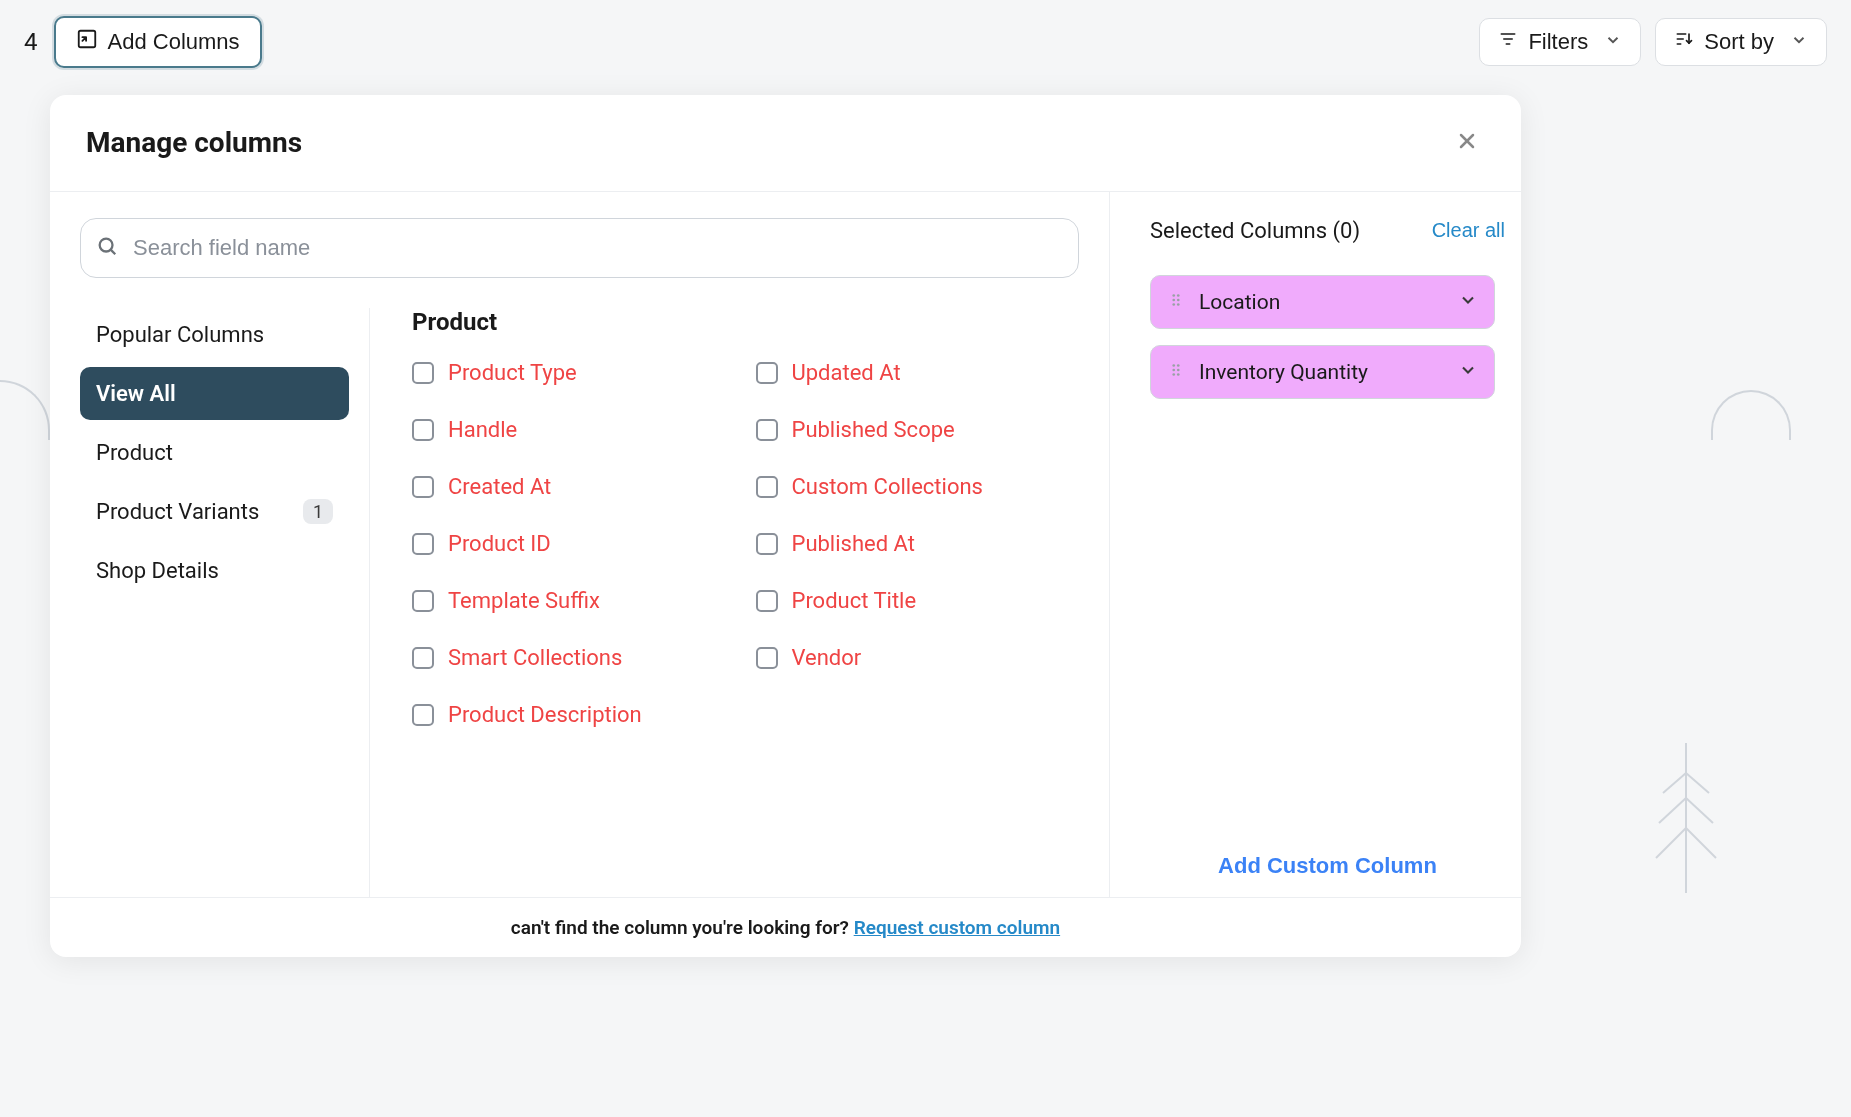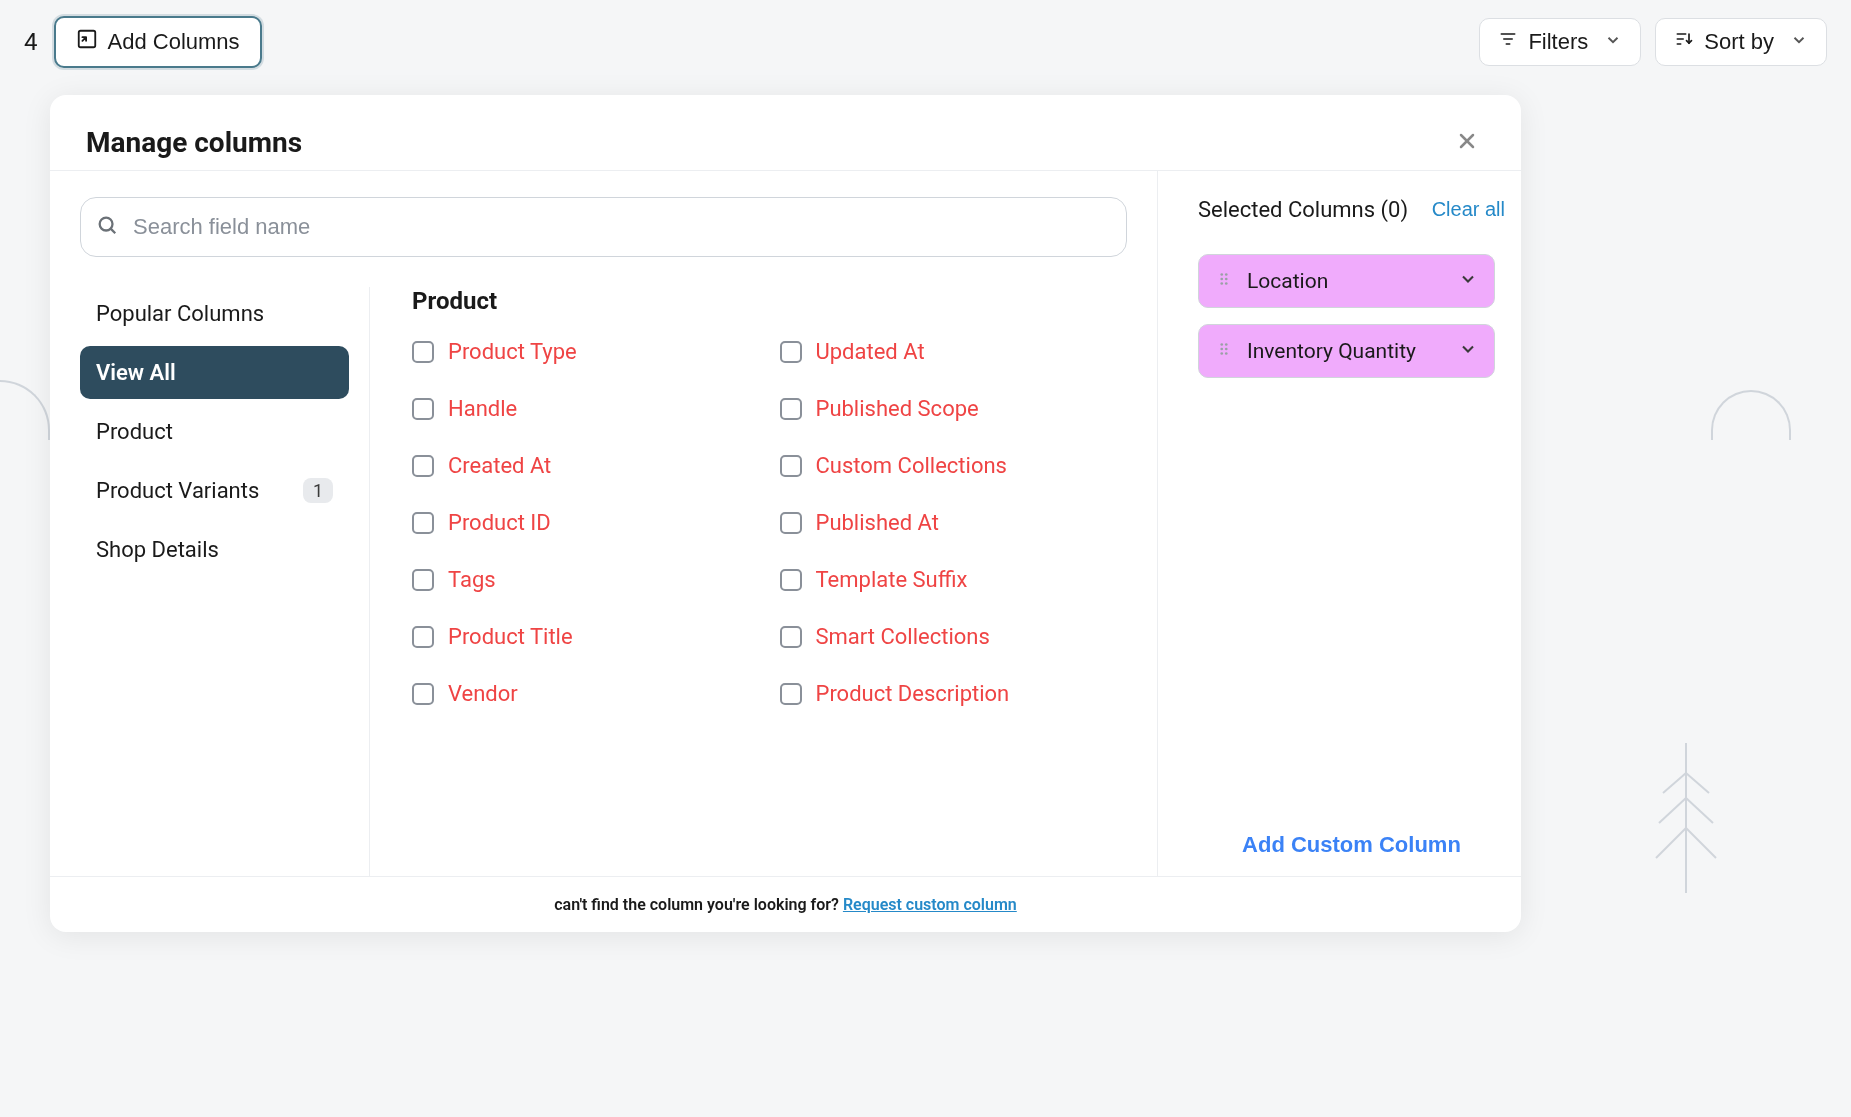--- a/index.html
+++ b/index.html
@@ -105,21 +105,21 @@
       background: #fff;
       border-radius: 16px;
       box-shadow: 0 4px 30px rgba(0,0,0,0.08);
       z-index: 10;
       overflow: hidden;
     }
     .modal-header {
       display: flex;
       align-items: center;
       justify-content: space-between;
-      padding: 28px 36px 8px 36px;
+      padding: 28px 36px 29px 36px;
       border-bottom: 1px solid #eceef1;
     }
     .modal-title {
       font-size: 28px;
       font-weight: 700;
       color: #1a1a1a;
     }
     .close-btn {
       background: none;
       border: none;
@@ -235,21 +235,21 @@
       border-radius: 5px;
       flex-shrink: 0;
     }
     .field-label {
       font-size: 22px;
       color: #ef4444;
     }
     
     
     .right-pane {
-      width: 364px;
+      width: 412px;
       border-left: 1px solid #eceef1;
       padding: 26px 16px 0 40px;
       display: flex;
       flex-direction: column;
     }
     .selected-header {
       display: flex;
       align-items: center;
       justify-content: space-between;
       margin-bottom: 32px;
@@ -309,21 +309,21 @@
       cursor: pointer;
       padding: 18px 0;
       text-align: center;
     }
     
     
     .modal-footer {
       border-top: 1px solid #eceef1;
       padding: 18px 52px;
       text-align: center;
-      font-size: 16px;
+      font-size: 19px;
       color: #1a1a1a;
     }
     .modal-footer .link {
       color: #2589c8;
       text-decoration: underline;
       font-weight: 600;
       cursor: pointer;
     }
     .modal-footer .bold { font-weight: 600; }
     
@@ -478,24 +478,20 @@
                 <div class="field-item">
     <span class="checkbox"></span>
     <span class="field-label">Product ID</span>
   </div>
                 <div class="field-item">
     <span class="checkbox"></span>
     <span class="field-label">Published At</span>
   </div>
                 <div class="field-item">
     <span class="checkbox"></span>
-    <span class="field-label">Tags</span>
-  </div>
-                <div class="field-item">
-    <span class="checkbox"></span>
     <span class="field-label">Template Suffix</span>
   </div>
                 <div class="field-item">
     <span class="checkbox"></span>
     <span class="field-label">Product Title</span>
   </div>
                 <div class="field-item">
     <span class="checkbox"></span>
     <span class="field-label">Smart Collections</span>
   </div>

